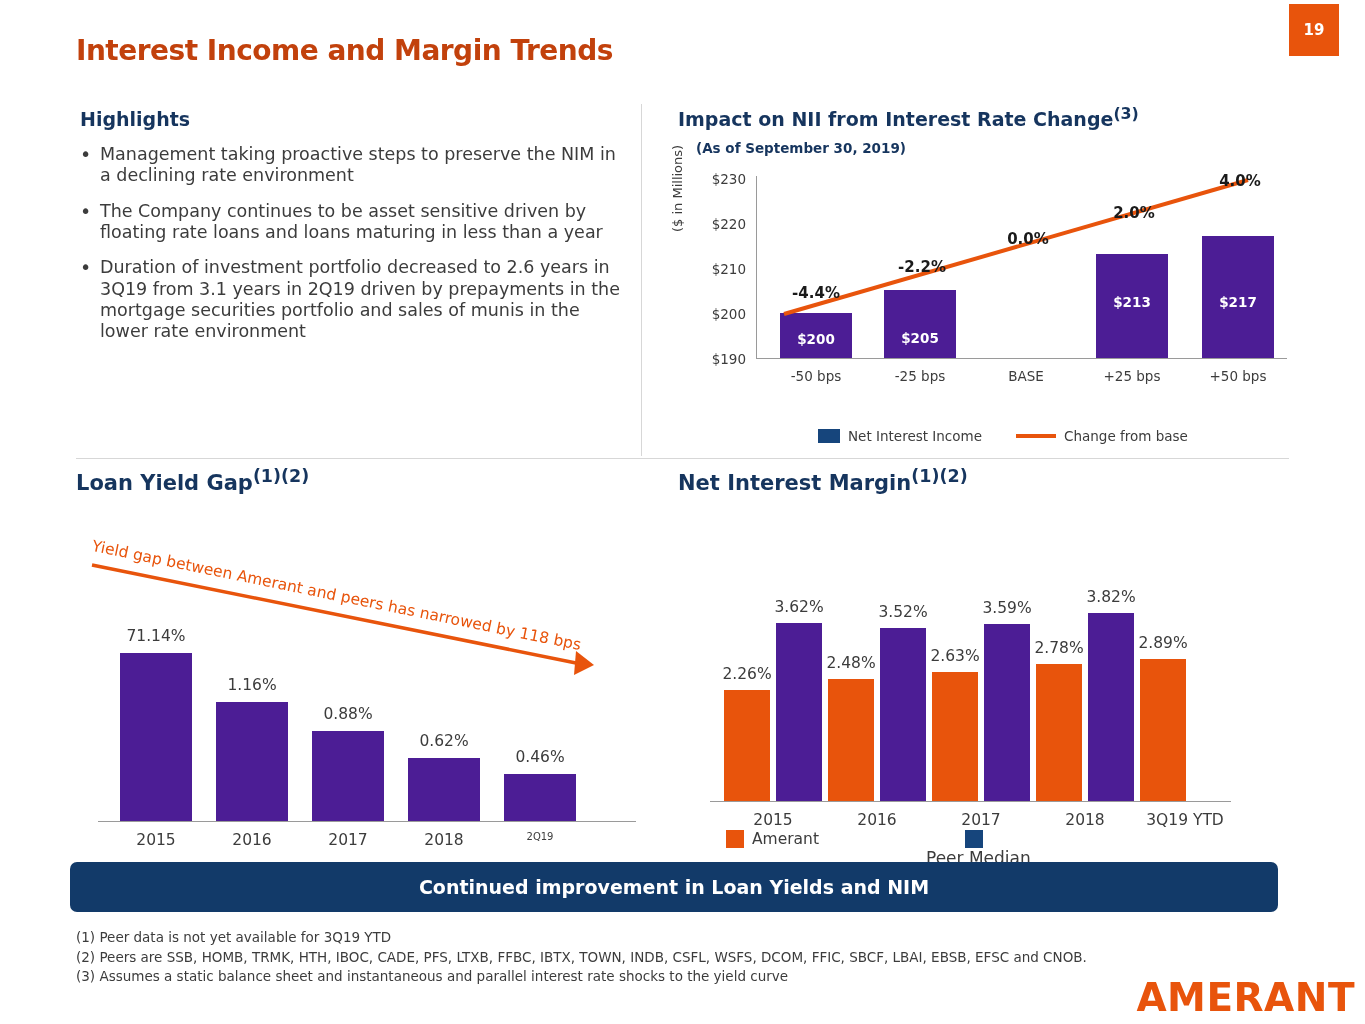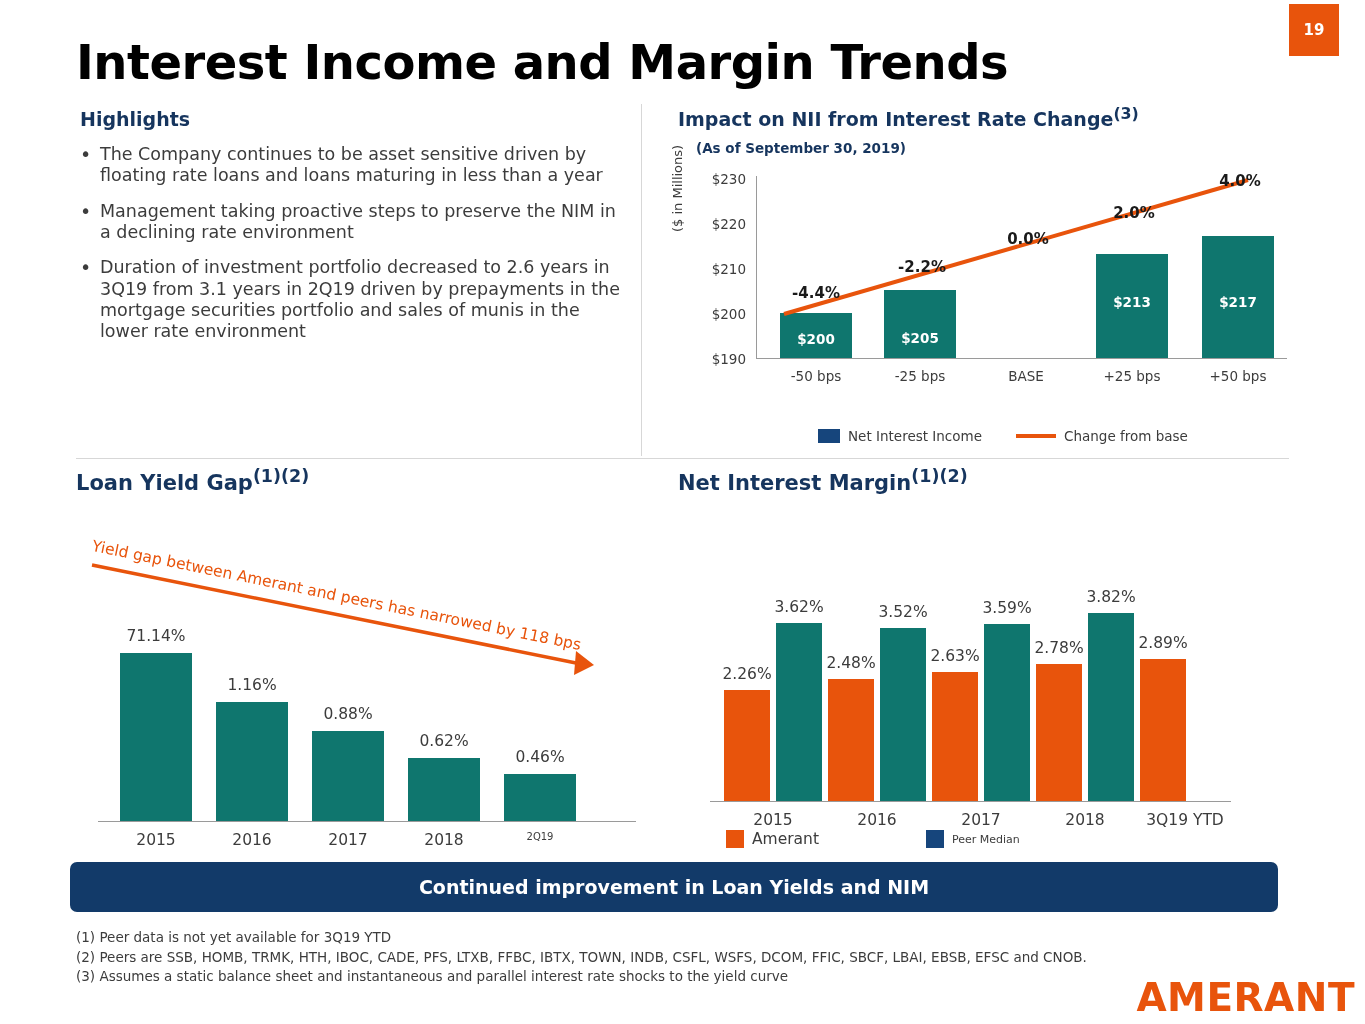--- a/index.html
+++ b/index.html
@@ -15,22 +15,22 @@
   .page-badge {
     position:absolute; right:26px; top:4px;
     width:50px; height:52px;
     background:#E8540C;
     color:#fff; font-weight:bold; font-size:15px;
     display:flex; align-items:center; justify-content:center;
   }
   h1.title {
     position:absolute; left:76px; top:34px;
     margin:0;
-    font-size:48px; font-weight:bold;
-    color:#000000;
+    font-size:28px; font-weight:bold;
+    color:#c2410c;
     letter-spacing:-0.5px;
   }
   
   .panel { position:absolute; }
   .panel-title {
     font-size:19px; font-weight:bold; color:#16355e;
   }
   .vdiv {
     position:absolute; left:641px; top:104px; width:1px; height:352px;
     background:#d7d7d7;
@@ -70,21 +70,21 @@
     font-size:13px; color:#3c3c3c;
     white-space:nowrap;
   }
   .ytick {
     position:absolute; left:16px; width:52px;
     text-align:right; font-size:13.5px; color:#3c3c3c;
   }
   .axis-x { position:absolute; left:78px; right:6px; height:1px; background:#9a9a9a; }
   .axis-y { position:absolute; left:78px; width:1px; background:#9a9a9a; }
   .bar {
-    position:absolute; background:#0f766e;
+    position:absolute; background:#4c1d95;
   }
   .bar-val {
     position:absolute; width:100%; text-align:center;
     color:#fff; font-size:13.5px; font-weight:bold;
   }
   .pct-lbl {
     position:absolute; font-size:15px; font-weight:bold; color:#1a1a1a;
     text-align:center;
   }
   .xcat {
@@ -136,22 +136,22 @@
 </div>
 
 <h1 class="title">Interest Income and Margin Trends</h1>
 
 <div class="vdiv"></div>
 <div class="hdiv"></div>
 
 <div class="panel" id="highlights">
   <div class="panel-title">Highlights</div>
   <ul class="bullets">
+    <li>Management taking proactive steps to preserve the NIM in a declining rate environment</li>
     <li>The Company continues to be asset sensitive driven by floating rate loans and loans maturing in less than a year</li>
-    <li>Management taking proactive steps to preserve the NIM in a declining rate environment</li>
     <li>Duration of investment portfolio decreased to 2.6 years in 3Q19 from 3.1 years in 2Q19 driven by prepayments in the mortgage securities portfolio and sales of munis in the lower rate environment</li>
   </ul>
 </div>
 
 <div class="panel" id="nii">
   <div class="panel-title">
     <span>Impact on NII from Interest Rate Change</span><sup>(3)</sup>
   </div>
   <div class="asof">(As of September 30, 2019)</div>
 
@@ -281,21 +281,21 @@
     <div class="xcat" style="left:153px; top:298px; width:92px; font-size:15.5px;">2016</div>
     <div class="xcat" style="left:257px; top:298px; width:92px; font-size:15.5px;">2017</div>
     <div class="xcat" style="left:361px; top:298px; width:92px; font-size:15.5px;">2018</div>
     <div class="xcat" style="left:452px; top:298px; width:110px; font-size:15.5px;">3Q19 YTD</div>
   </div>
 
   <div class="legend-row" style="left:48px; top:364px; font-size:15.5px;">
     <span class="swatch" style="background:#E8540C; width:18px; height:18px;"></span>
     <span>Amerant</span>
   </div>
-  <div class="legend-row" style="left:248px; top:364px; font-size:11px;">
+  <div class="legend-row" style="left:248px; top:364px; font-size:17px;flex-direction:column;">
     <span class="swatch" style="background:#16457c; width:18px; height:18px;"></span>
     <span>Peer Median</span>
   </div>
 </div>
 
 <div class="banner">
   <span>Continued improvement in Loan Yields and NIM</span>
 </div>
 
 <div class="footnotes">

